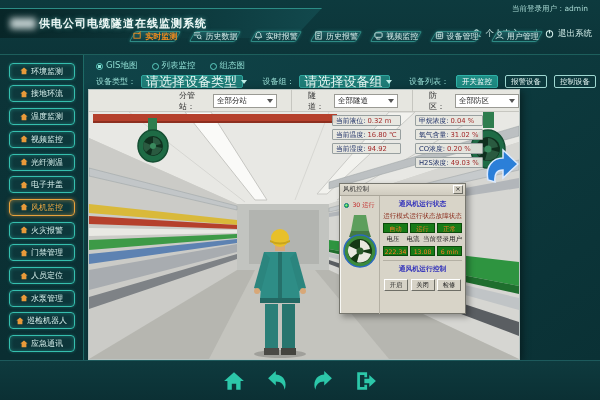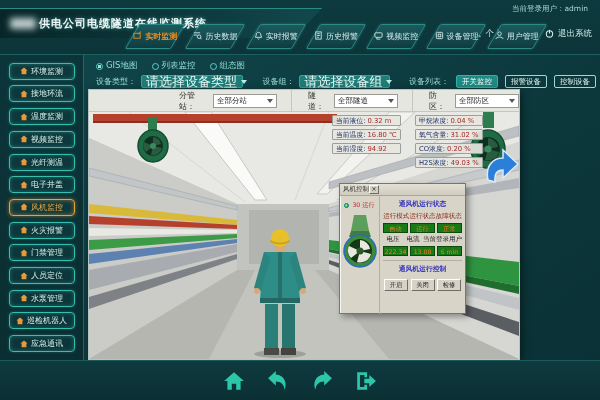--- a/index.html
+++ b/index.html
@@ -14,21 +14,21 @@
   .title-banner { position:absolute; top:8px; left:0; width:322px; height:30px;
                   background:linear-gradient(90deg,#082628,#0e3d41 70%,#12494d);
                   clip-path:polygon(0 0,100% 0,calc(100% - 28px) 100%,0 100%);
                   display:flex; align-items:center; padding-left:10px;
                   box-shadow:0 1px 0 #2c8c85 inset; }
   .redacted { display:inline-block; width:26px; height:11px; margin-right:3px;
               background:rgba(235,245,245,.8); filter:blur(3px); border-radius:2px; }
   .title-text { color:#eef8f6; font-size:11px; font-weight:bold; letter-spacing:1px;
                 text-shadow:0 0 4px rgba(120,230,220,.5); white-space:nowrap; }
   .tabs { position:absolute; top:24px; left:132px; width:408px; height:25px;
-          display:flex; gap:14px; }
+          display:flex; gap:14px;align-items:center; }
   .tab { flex:1; position:relative; display:flex; align-items:center; justify-content:center;
          gap:3px; color:#d5ecea; font-size:8px; cursor:pointer; }
   .tab::before { content:''; position:absolute; inset:0; transform:skewX(-30deg);
                  background:linear-gradient(#1c5a5e,#0e3d41); border:1px solid #2e8a84;
                  border-radius:2px; box-shadow:0 0 3px rgba(70,200,190,.3); }
   .tab > * { position:relative; z-index:1; }
   .tab svg { width:9px; height:9px; stroke:#cfe9e6; stroke-width:1; fill:none; }
   .tab.active { color:#f08c1e; font-weight:bold; }
   .tab.active svg { stroke:#f08c1e; }
   .user-top { position:absolute; top:4px; right:12px; color:#a8d8d2; font-size:7.5px; }
@@ -95,21 +95,21 @@
   .col-right { left:326px; top:3px; }
   .rchip { background:rgba(230,230,224,.92); border:1px solid #98a0a0; border-radius:1px;
            font-size:6.8px; color:#1d2f66; padding:1px 3px; display:flex; gap:2px;
            white-space:nowrap; align-items:center; height:11px; }
   .rchip .val { color:#a32c2c; }
 
   
   .dialog { position:absolute; left:250px; top:71px; width:127px; height:131px;
             background:#d8d4c8; border:1px solid #76766e; z-index:6; font-size:6.5px;
             box-shadow:1px 1px 0 rgba(255,255,255,.8) inset,3px 3px 6px rgba(0,0,0,.35); }
-  .dlg-title { height:12px; display:flex; align-items:center; 
+  .dlg-title { height:12px; display:flex; align-items:center; justify-content:space-between;
                padding:0 2px 0 3px; border-bottom:1px solid #aaa69a; color:#333;
                background:linear-gradient(#e4e0d4,#cfcbbf); font-size:6.5px; }
   .dlg-close { width:10px; height:9px; background:#d4d0c4; border:1px solid;
                border-color:#fff #6e6e66 #6e6e66 #fff; font-size:6.5px; line-height:7px;
                text-align:center; color:#222; cursor:pointer; }
   .dlg-body { display:flex; height:118px; }
   .dlg-left { width:40px; border-right:1px solid #b4b0a4; display:flex; flex-direction:column;
               align-items:center; padding-top:5px; gap:3px; }
   .led-row { display:flex; align-items:center; gap:3px; color:#c22222; font-size:6.2px; }
   .led { width:5px; height:5px; border-radius:50%;

